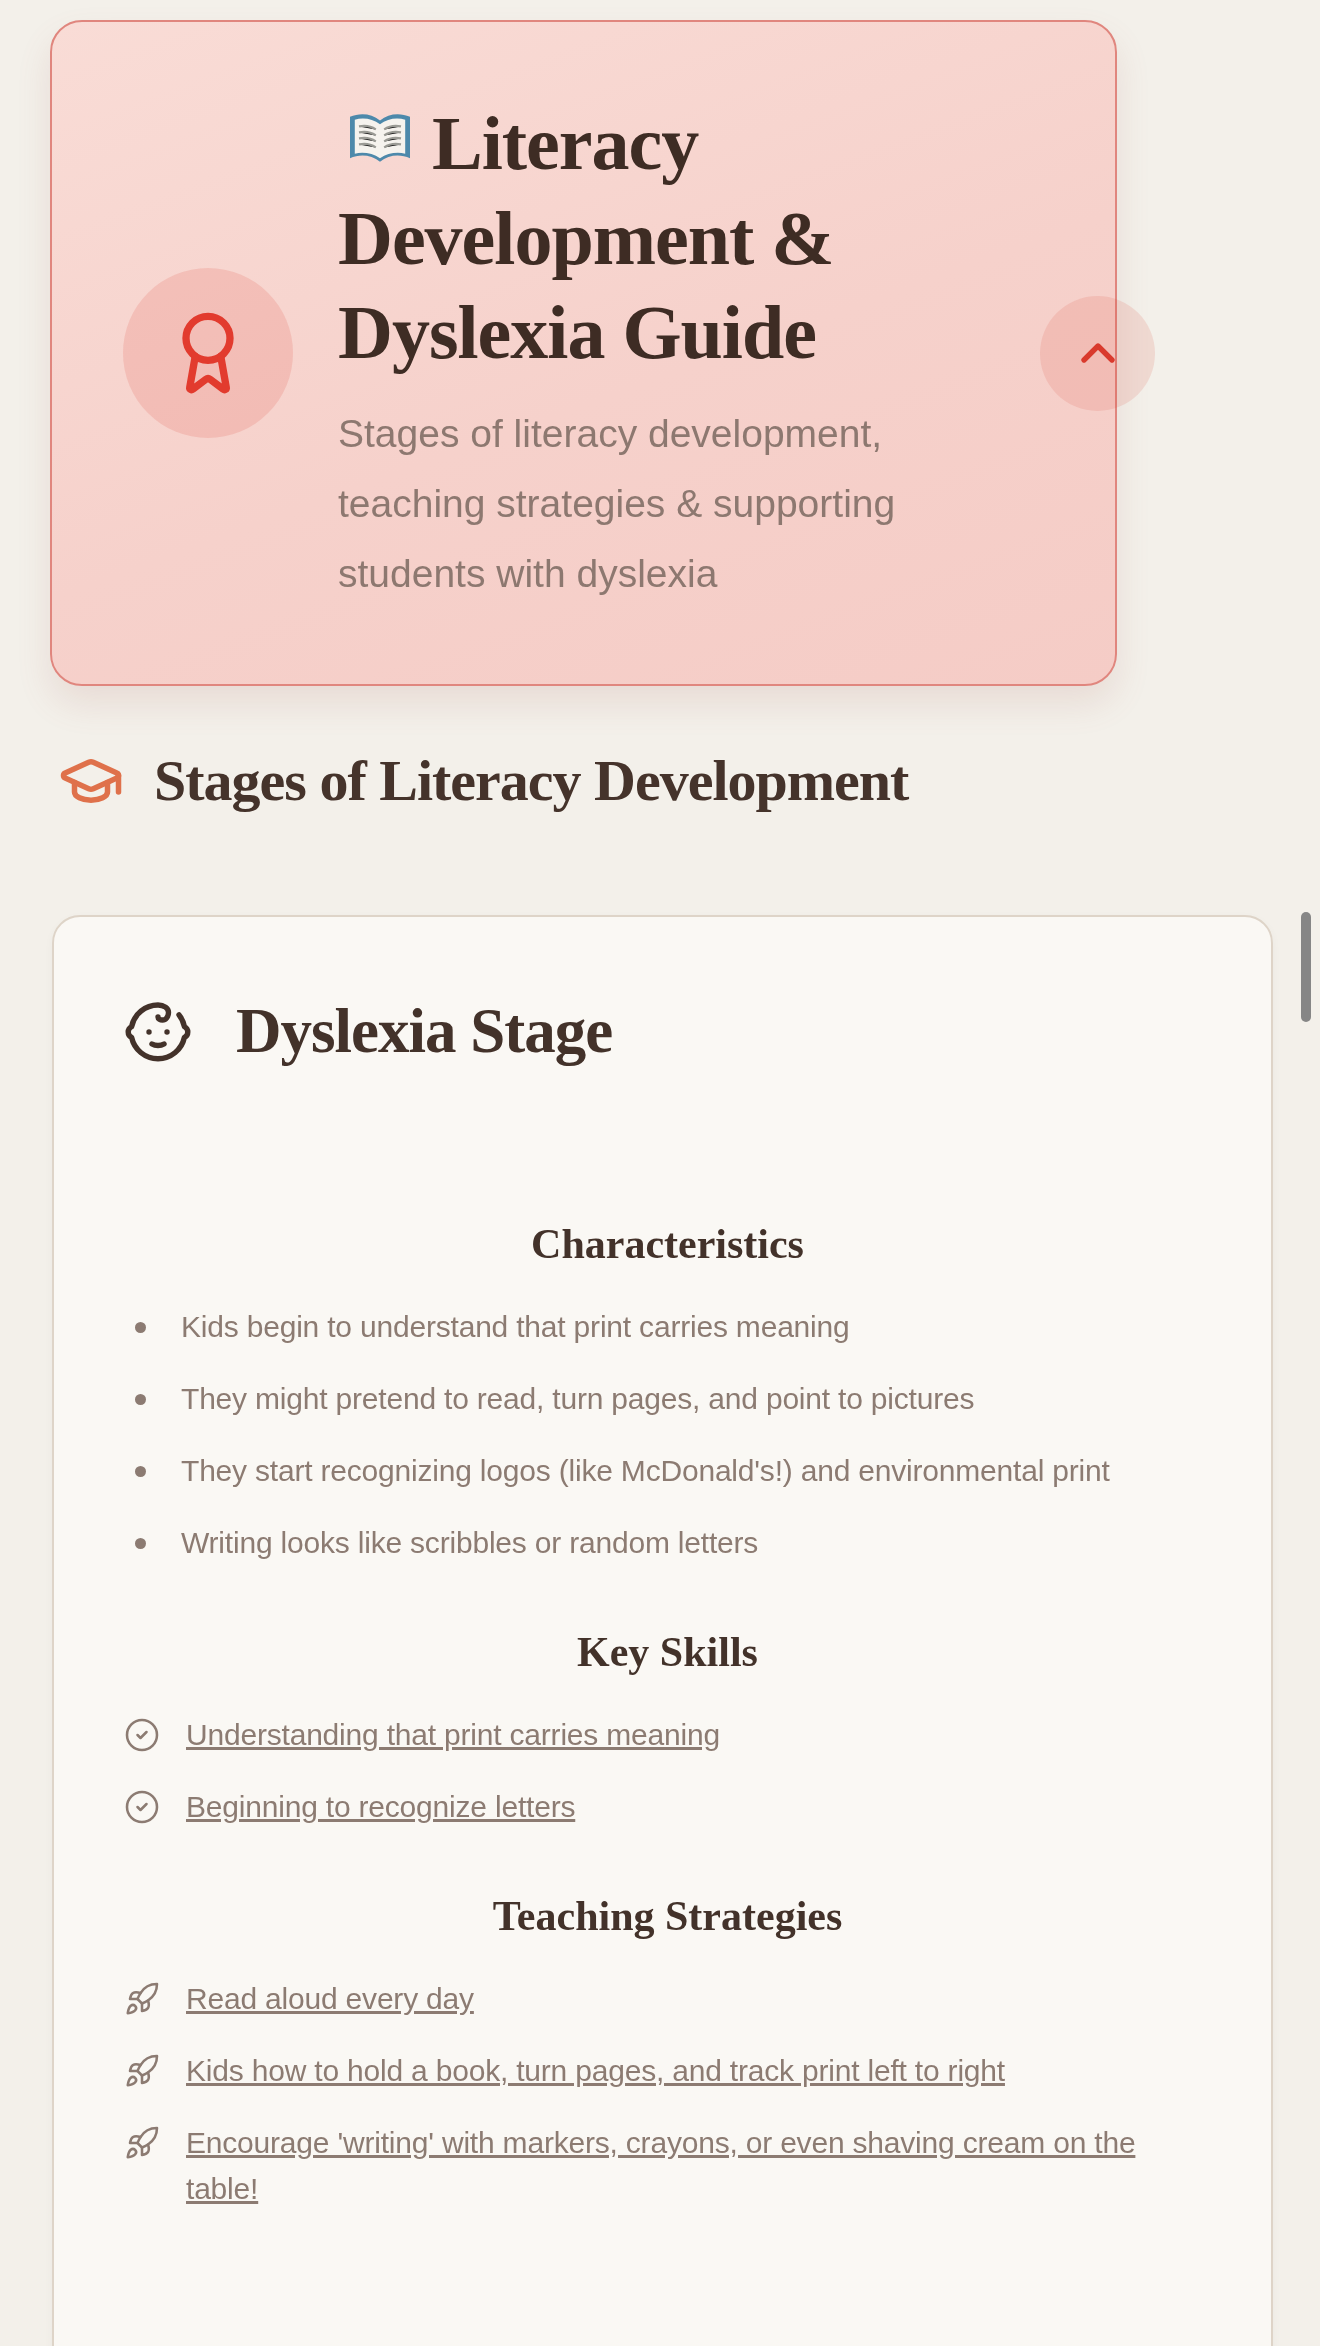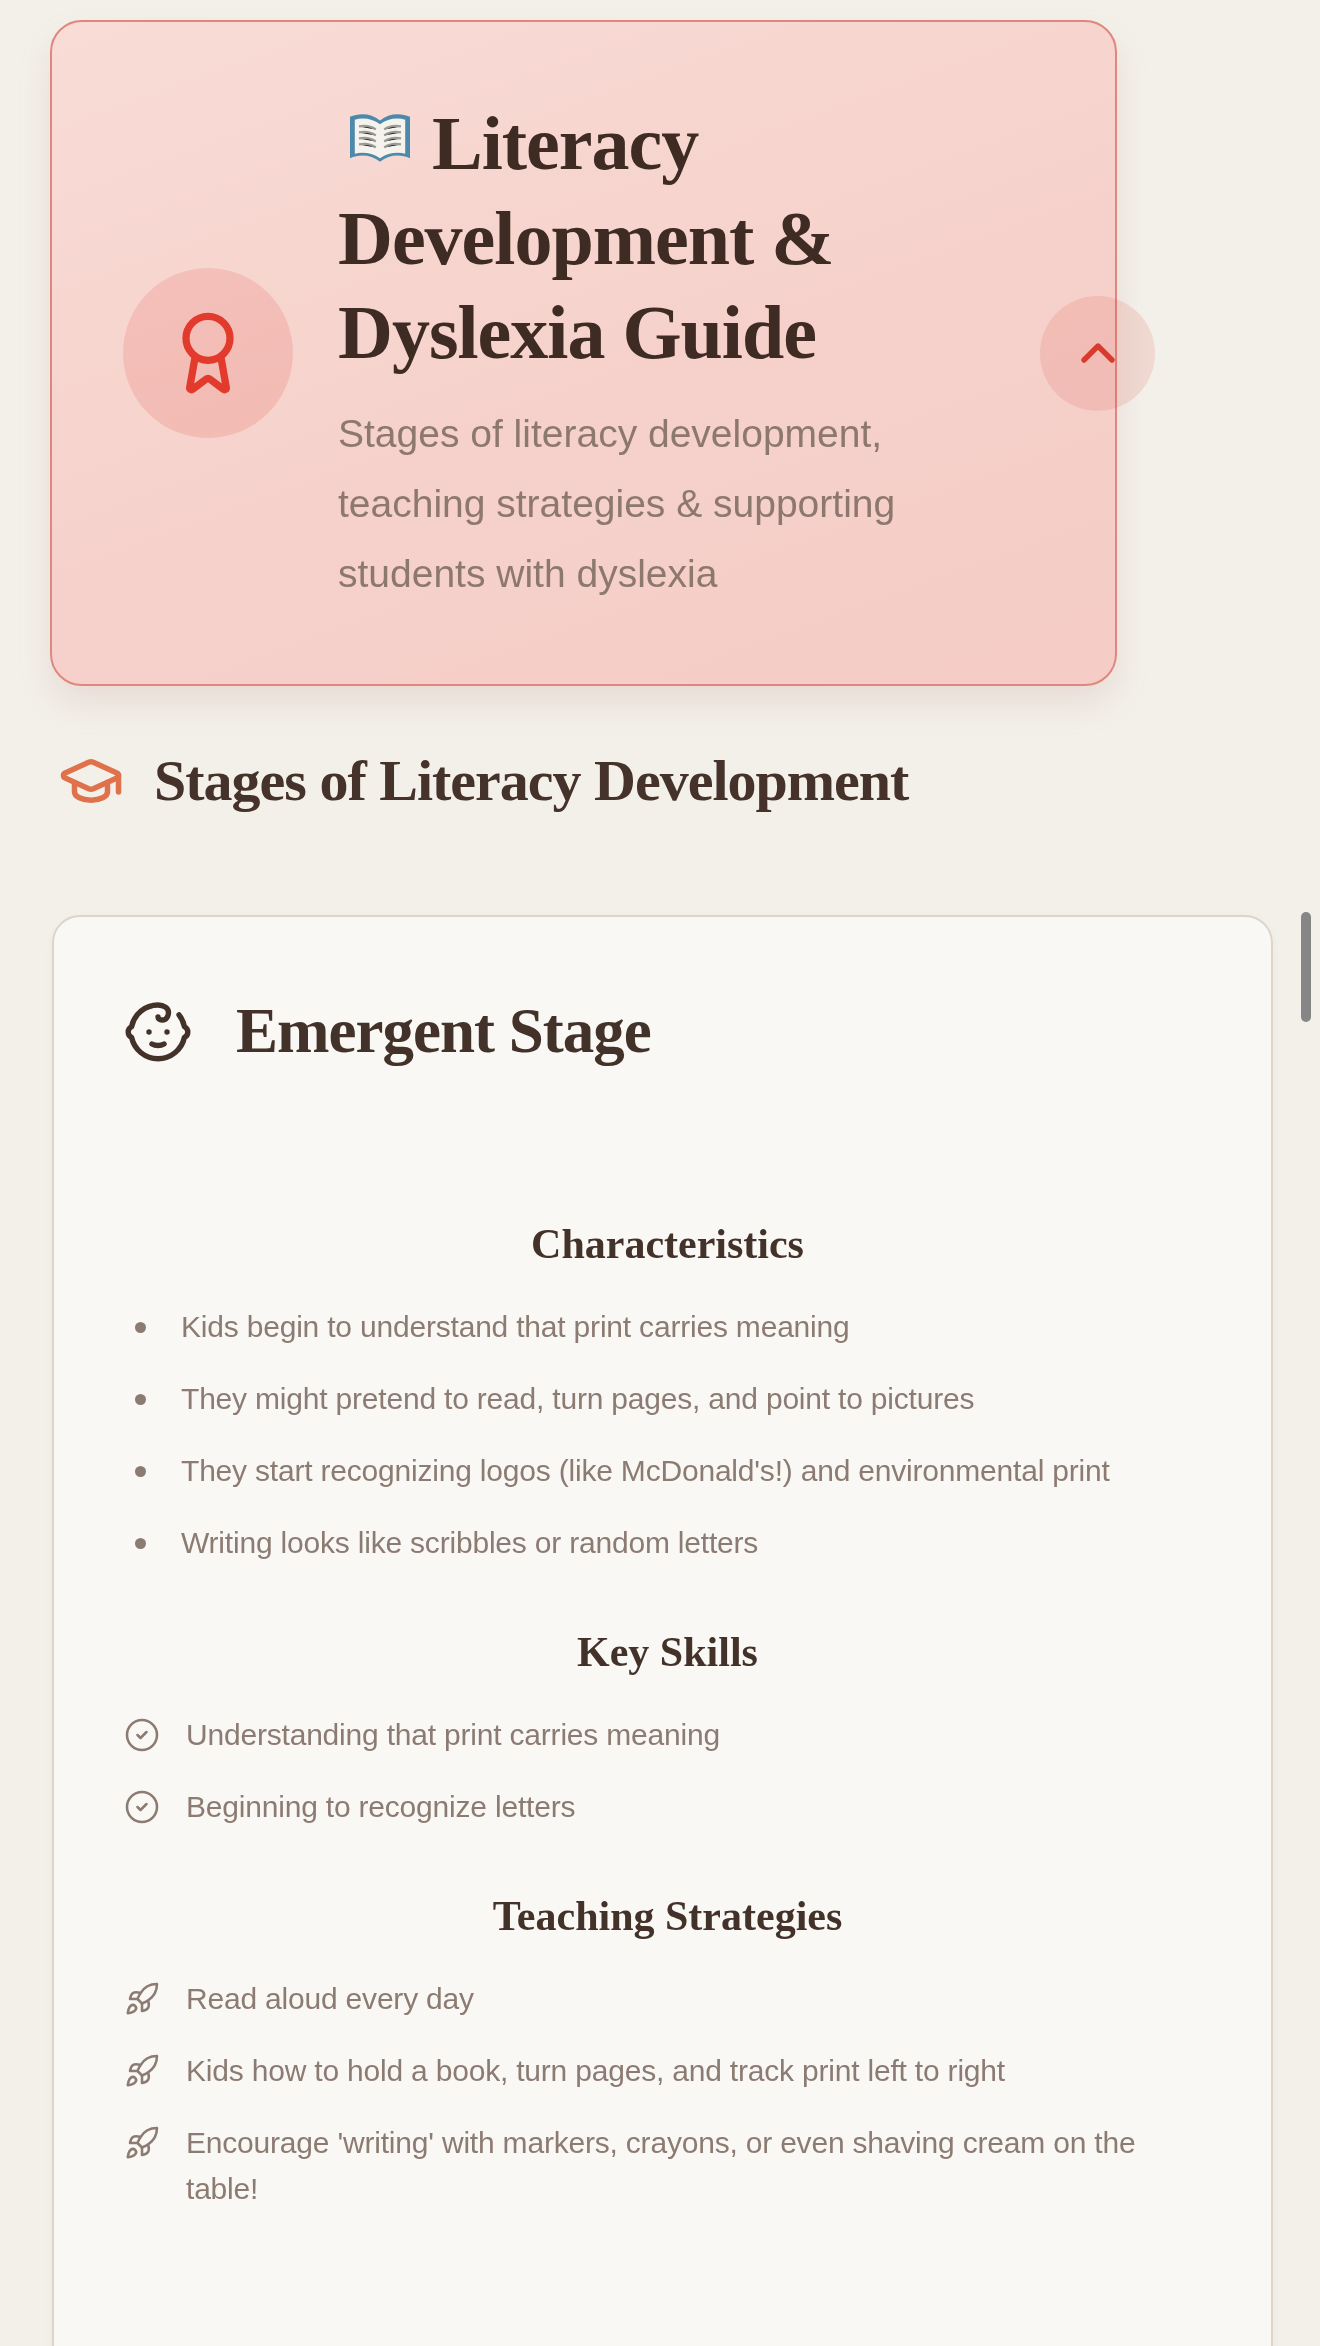--- a/index.html
+++ b/index.html
@@ -88,21 +88,21 @@
     color:#8c7b72;
   }
   ul.bullet-list li::before {
     content:""; flex:none;
     width:11px; height:11px; border-radius:50%;
     background:#8c7b72;
     margin:18px 35px 0 13px;
   }
   ul.bullet-list li span { max-width:950px; }
   ul.icon-list li .li-icon { flex:none; margin:5px 26px 0 2px; color:#8c7b72; display:flex; }
-  ul.icon-list li span { max-width:1040px; }
+  ul.icon-list li span { max-width:1040px;text-decoration:underline; }
 
   
   .scroll-thumb {
     position:absolute; left:1301px; top:912px;
     width:10px; height:110px; border-radius:5px;
     background:#868686;
   }
 </style>
 </head>
 <body>
@@ -143,21 +143,21 @@
 </div>
 
 <section class="stage-card">
   <div class="stage-header">
     <svg width="72" height="72" viewBox="0 0 24 24" fill="none" stroke="currentColor" stroke-width="1.8" stroke-linecap="round" stroke-linejoin="round">
       <path d="M9 12h.01"></path>
       <path d="M15 12h.01"></path>
       <path d="M10 16c.5.3 1.2.5 2 .5s1.5-.2 2-.5"></path>
       <path d="M19 6.3a9 9 0 0 1 1.8 3.9 2 2 0 0 1 0 3.6 9 9 0 0 1-17.6 0 2 2 0 0 1 0-3.6A9 9 0 0 1 12 3c2 0 3.5 1.1 3.5 2.5s-.9 2.5-2 2.5c-.8 0-1.5-.4-1.5-1"></path>
     </svg>
-    <h2 class="stage-title">Emergent Stage</h2>
+    <h2 class="stage-title">Dyslexia Stage</h2>
   </div>
 
   <h3 class="sub-heading first">Characteristics</h3>
   <ul class="item-list bullet-list">
     <li>
         <span>Kids begin to understand that print carries meaning</span>
       </li>
     <li>
         <span>They might pretend to read, turn pages, and point to pictures</span>
       </li>

